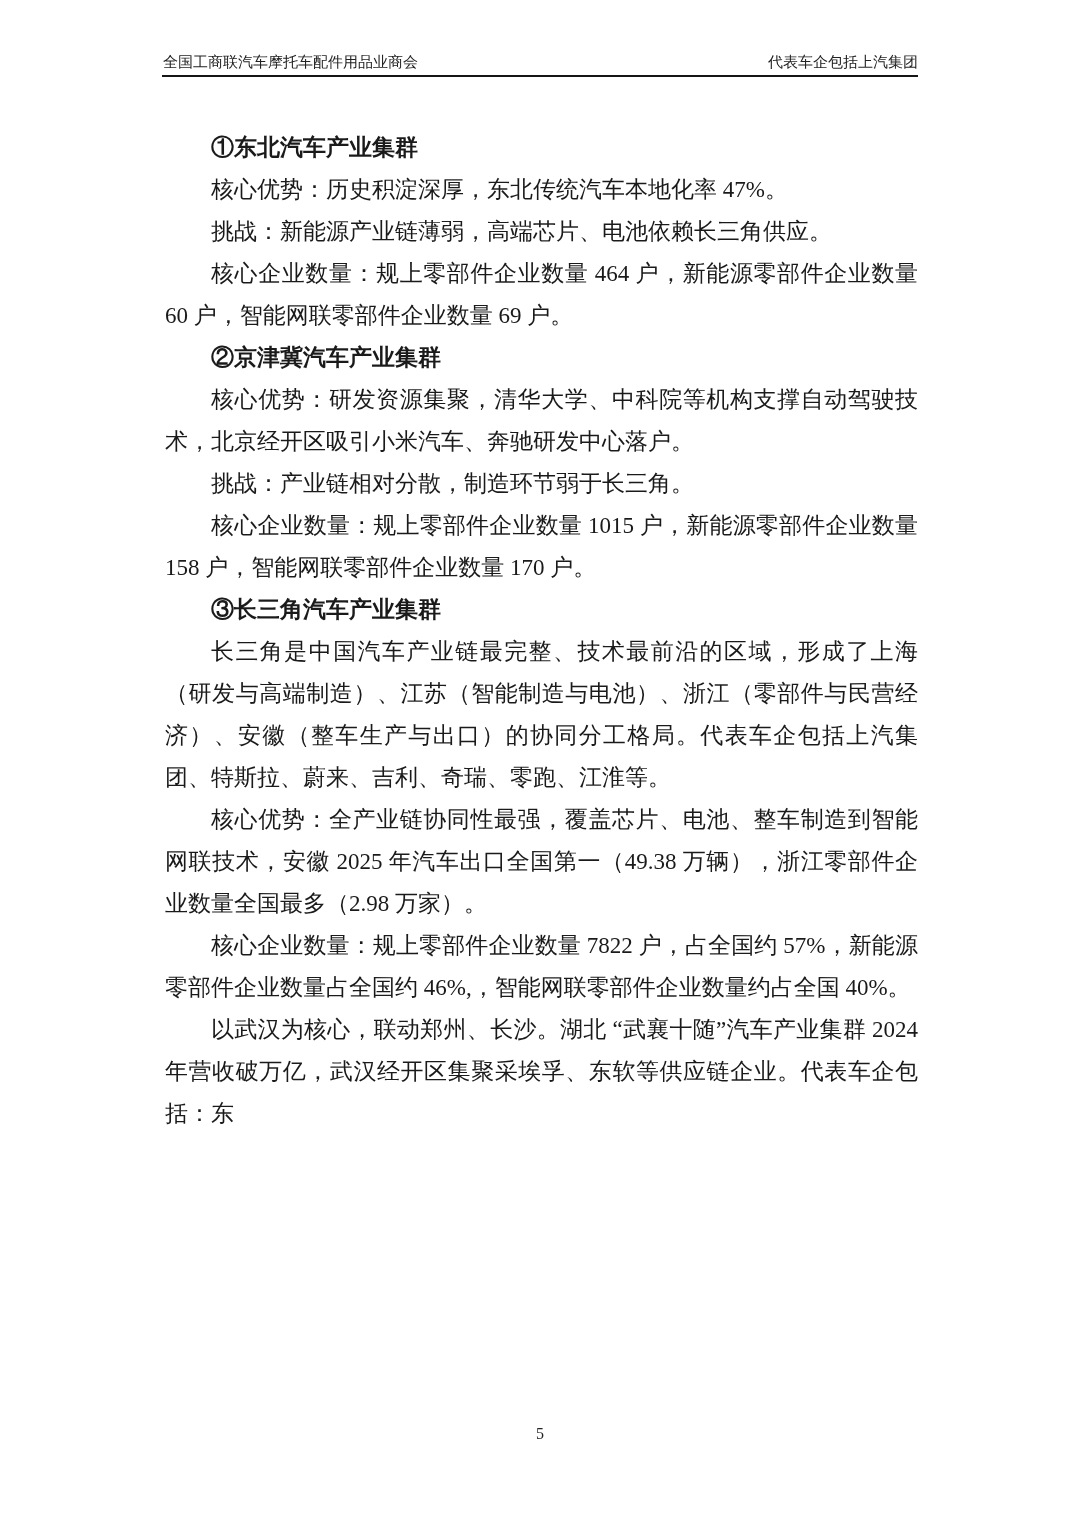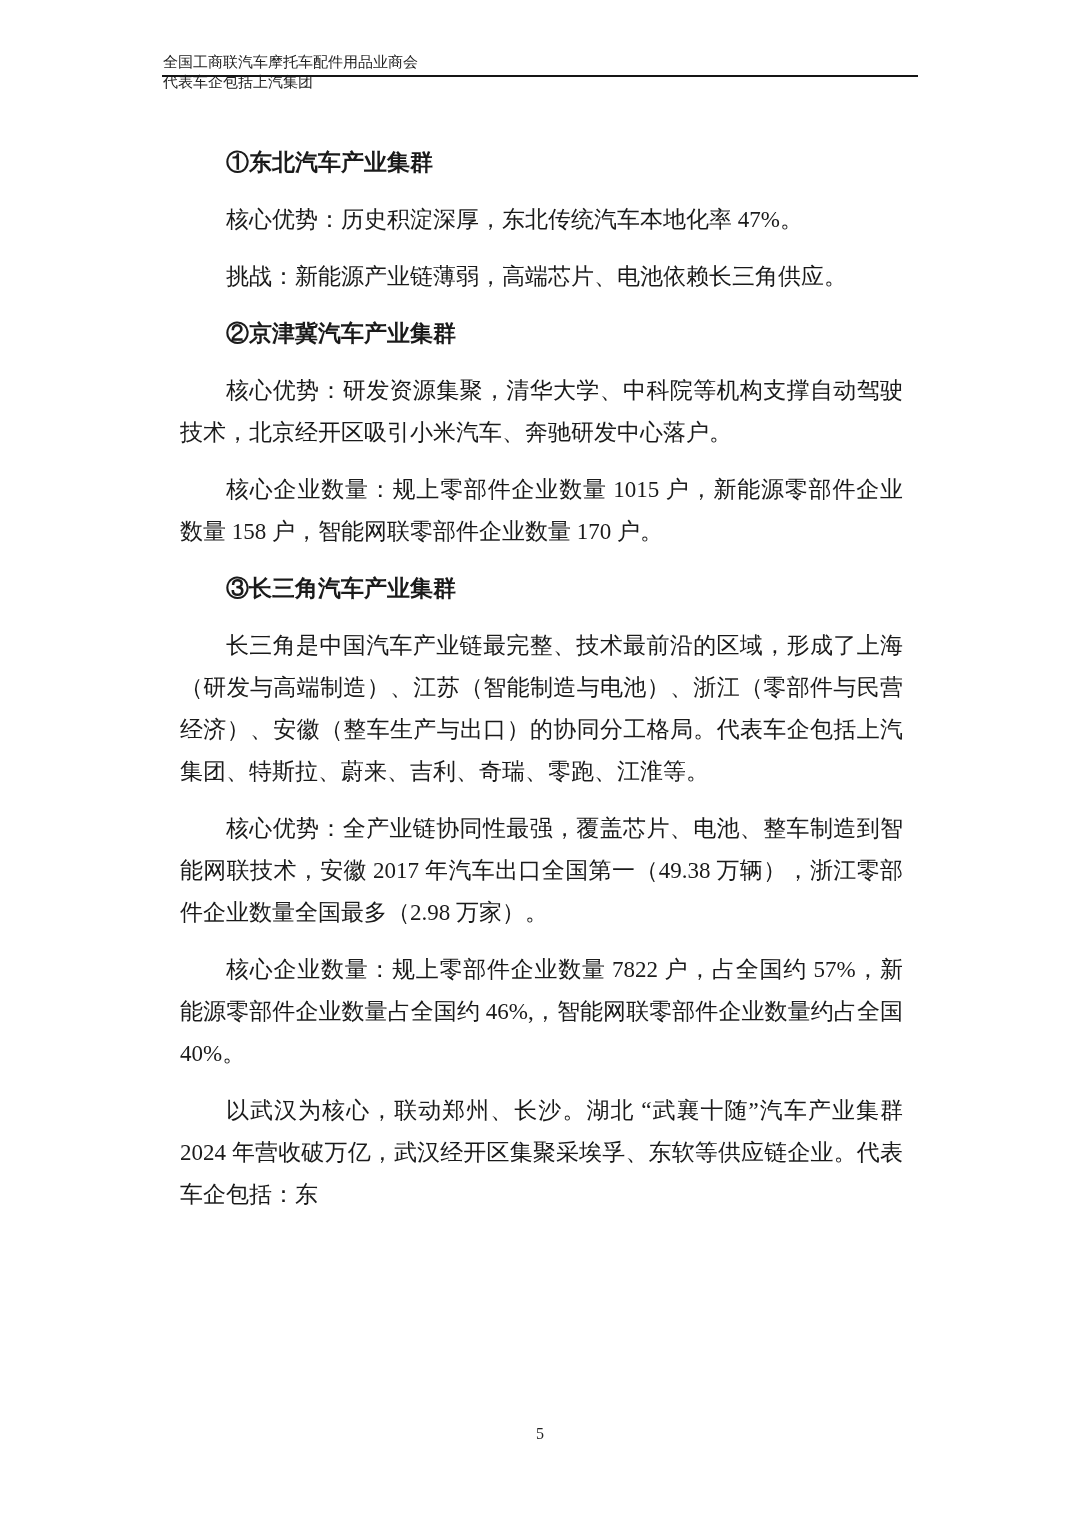--- a/index.html
+++ b/index.html
@@ -17,41 +17,40 @@
     position: absolute;
     top: 52px;
     left: 163px;
     width: 755px;
     display: flex;
     justify-content: space-between;
     align-items: baseline;
     font-size: 15px;
     line-height: 20px;
     color: #222222;
-    flex-direction: column;
   }
   .header-rule {
     position: absolute;
     top: 75px;
     left: 162px;
     width: 756px;
     height: 2px;
     background: #151515;
   }
   .content {
     position: absolute;
     top: 127px;
     left: 165px;
     width: 753px;
     font-size: 23px;
     line-height: 42px;
     text-align: justify;
   }
   .block {
-    margin: 15px;
+    margin: 0;
     padding: 0;
     text-indent: 2em;
     font-weight: normal;
     font-size: 23px;
   }
   .block.heading {
     font-weight: bold;
     text-align: left;
   }
   .page-footer {
@@ -74,26 +73,28 @@
     <span>全国工商联汽车摩托车配件用品业商会</span>
     <span>代表车企包括上汽集团</span>
   </div>
 
   <div class="header-rule"></div>
 
   <div class="content">
     <h3 class="block heading">①东北汽车产业集群</h3>
     <p class="block para">核心优势：历史积淀深厚，东北传统汽车本地化率 47%。</p>
     <p class="block para">挑战：新能源产业链薄弱，高端芯片、电池依赖长三角供应。</p>
+    <p class="block para">核心企业数量：规上零部件企业数量 464 户，新能源零部件企业数量 60 户，智能网联零部件企业数量 69 户。</p>
     <h3 class="block heading">②京津冀汽车产业集群</h3>
     <p class="block para">核心优势：研发资源集聚，清华大学、中科院等机构支撑自动驾驶技术，北京经开区吸引小米汽车、奔驰研发中心落户。</p>
+    <p class="block para">挑战：产业链相对分散，制造环节弱于长三角。</p>
     <p class="block para">核心企业数量：规上零部件企业数量 1015 户，新能源零部件企业数量 158 户，智能网联零部件企业数量 170 户。</p>
     <h3 class="block heading">③长三角汽车产业集群</h3>
     <p class="block para">长三角是中国汽车产业链最完整、技术最前沿的区域，形成了上海（研发与高端制造）、江苏（智能制造与电池）、浙江（零部件与民营经济）、安徽（整车生产与出口）的协同分工格局。代表车企包括上汽集团、特斯拉、蔚来、吉利、奇瑞、零跑、江淮等。</p>
-    <p class="block para">核心优势：全产业链协同性最强，覆盖芯片、电池、整车制造到智能网联技术，安徽 2017 年汽车出口全国第一（49.38 万辆），浙江零部件企业数量全国最多（2.98 万家）。</p>
+    <p class="block para">核心优势：全产业链协同性最强，覆盖芯片、电池、整车制造到智能网联技术，安徽 2025 年汽车出口全国第一（49.38 万辆），浙江零部件企业数量全国最多（2.98 万家）。</p>
     <p class="block para">核心企业数量：规上零部件企业数量 7822 户，占全国约 57%，新能源零部件企业数量占全国约 46%,，智能网联零部件企业数量约占全国 40%。</p>
     <p class="block para">以武汉为核心，联动郑州、长沙。湖北 “武襄十随”汽车产业集群 2024 年营收破万亿，武汉经开区集聚采埃孚、东软等供应链企业。代表车企包括：东</p>
   </div>
 
   <div class="page-footer">
     <span>5</span>
   </div>
 
 </div>
 

